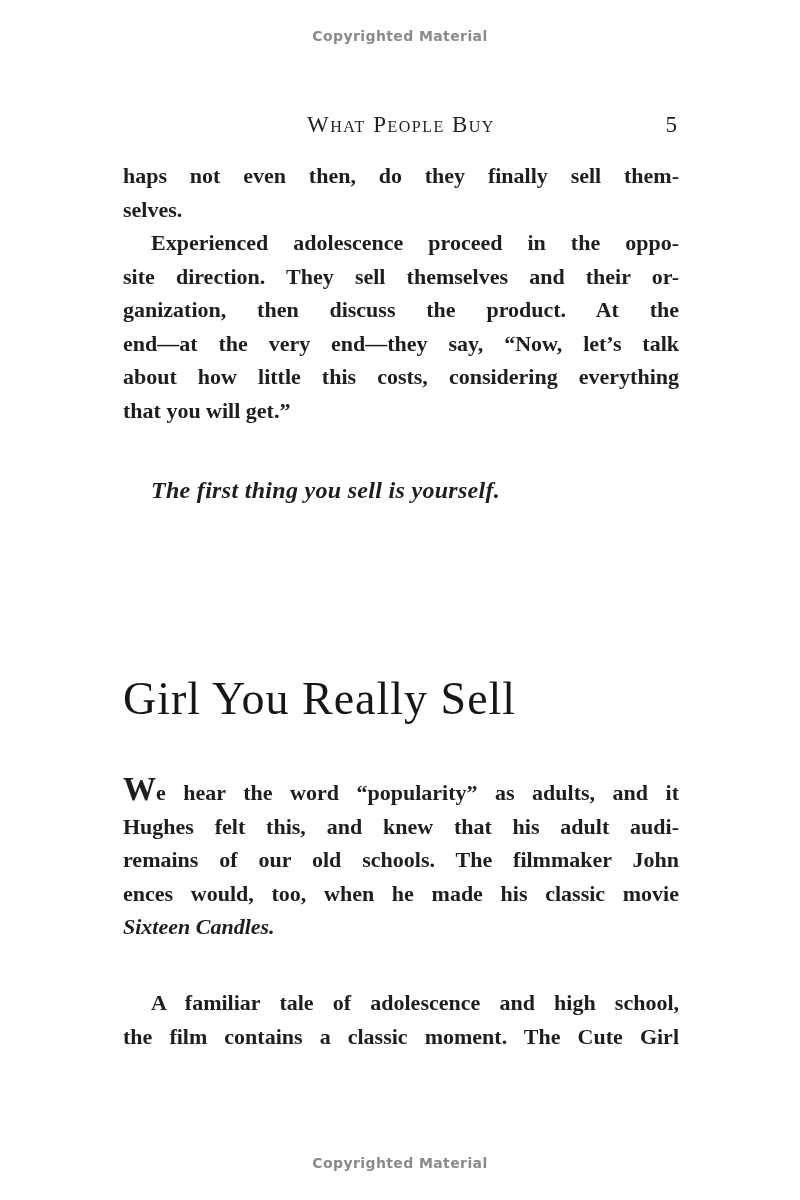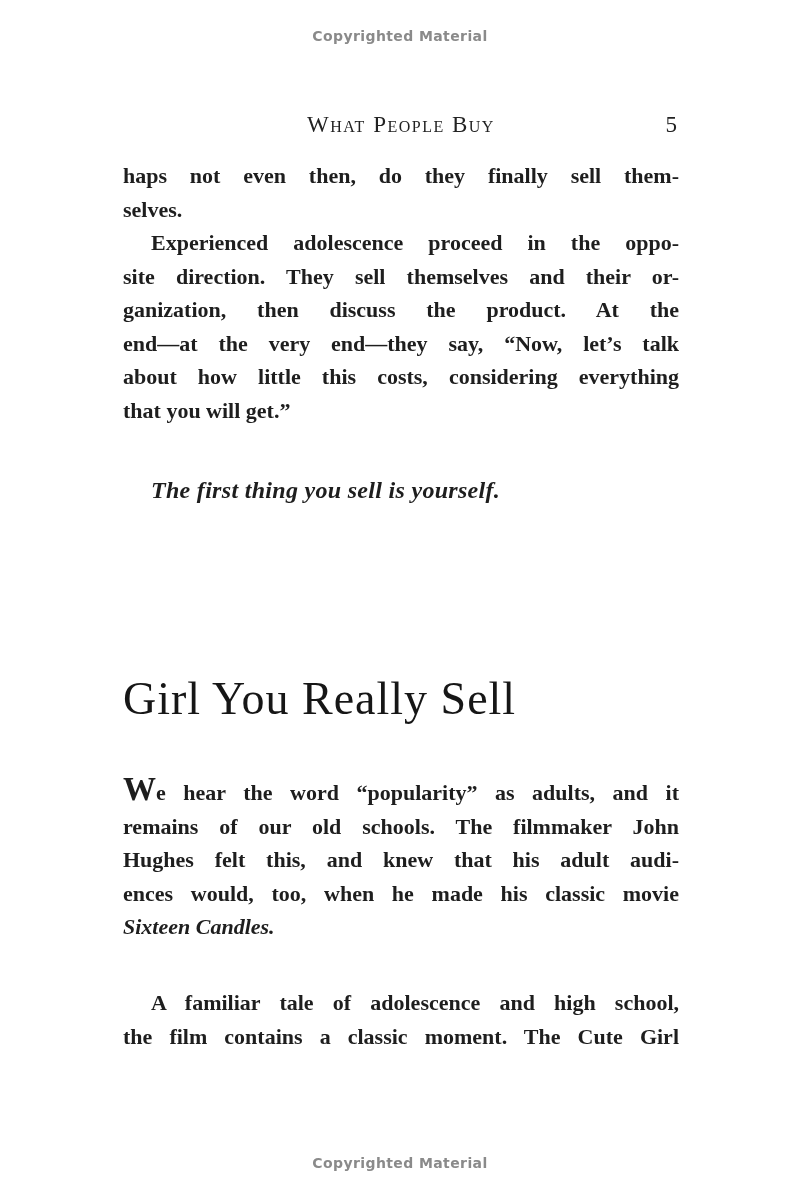--- a/index.html
+++ b/index.html
@@ -63,22 +63,22 @@
     <div class="pline">about how little this costs, considering everything</div>
     <div class="pline end">that you will get.”</div>
   </div>
 
   <div class="callout">The first thing you sell is yourself.</div>
 
   <h1 class="chapter-title">Girl You Really Sell</h1>
 
   <div class="body-par" style="top:773px;">
     <div class="pline"><span class="bigcap">W</span><span>e hear the word “popularity” as adults, and it</span></div>
+    <div class="pline">Hughes felt this, and knew that his adult audi-</div>
     <div class="pline">remains of our old schools. The filmmaker John</div>
-    <div class="pline">Hughes felt this, and knew that his adult audi-</div>
     <div class="pline">ences would, too, when he made his classic movie</div>
     <div class="pline end italic">Sixteen Candles.</div>
   </div>
 
   <div class="body-par" style="top:986px;">
     <div class="pline indent">A familiar tale of adolescence and high school,</div>
     <div class="pline">the film contains a classic moment. The Cute Girl</div>
   </div>
 
   <div class="copyright copy-bottom">Copyrighted Material</div>

